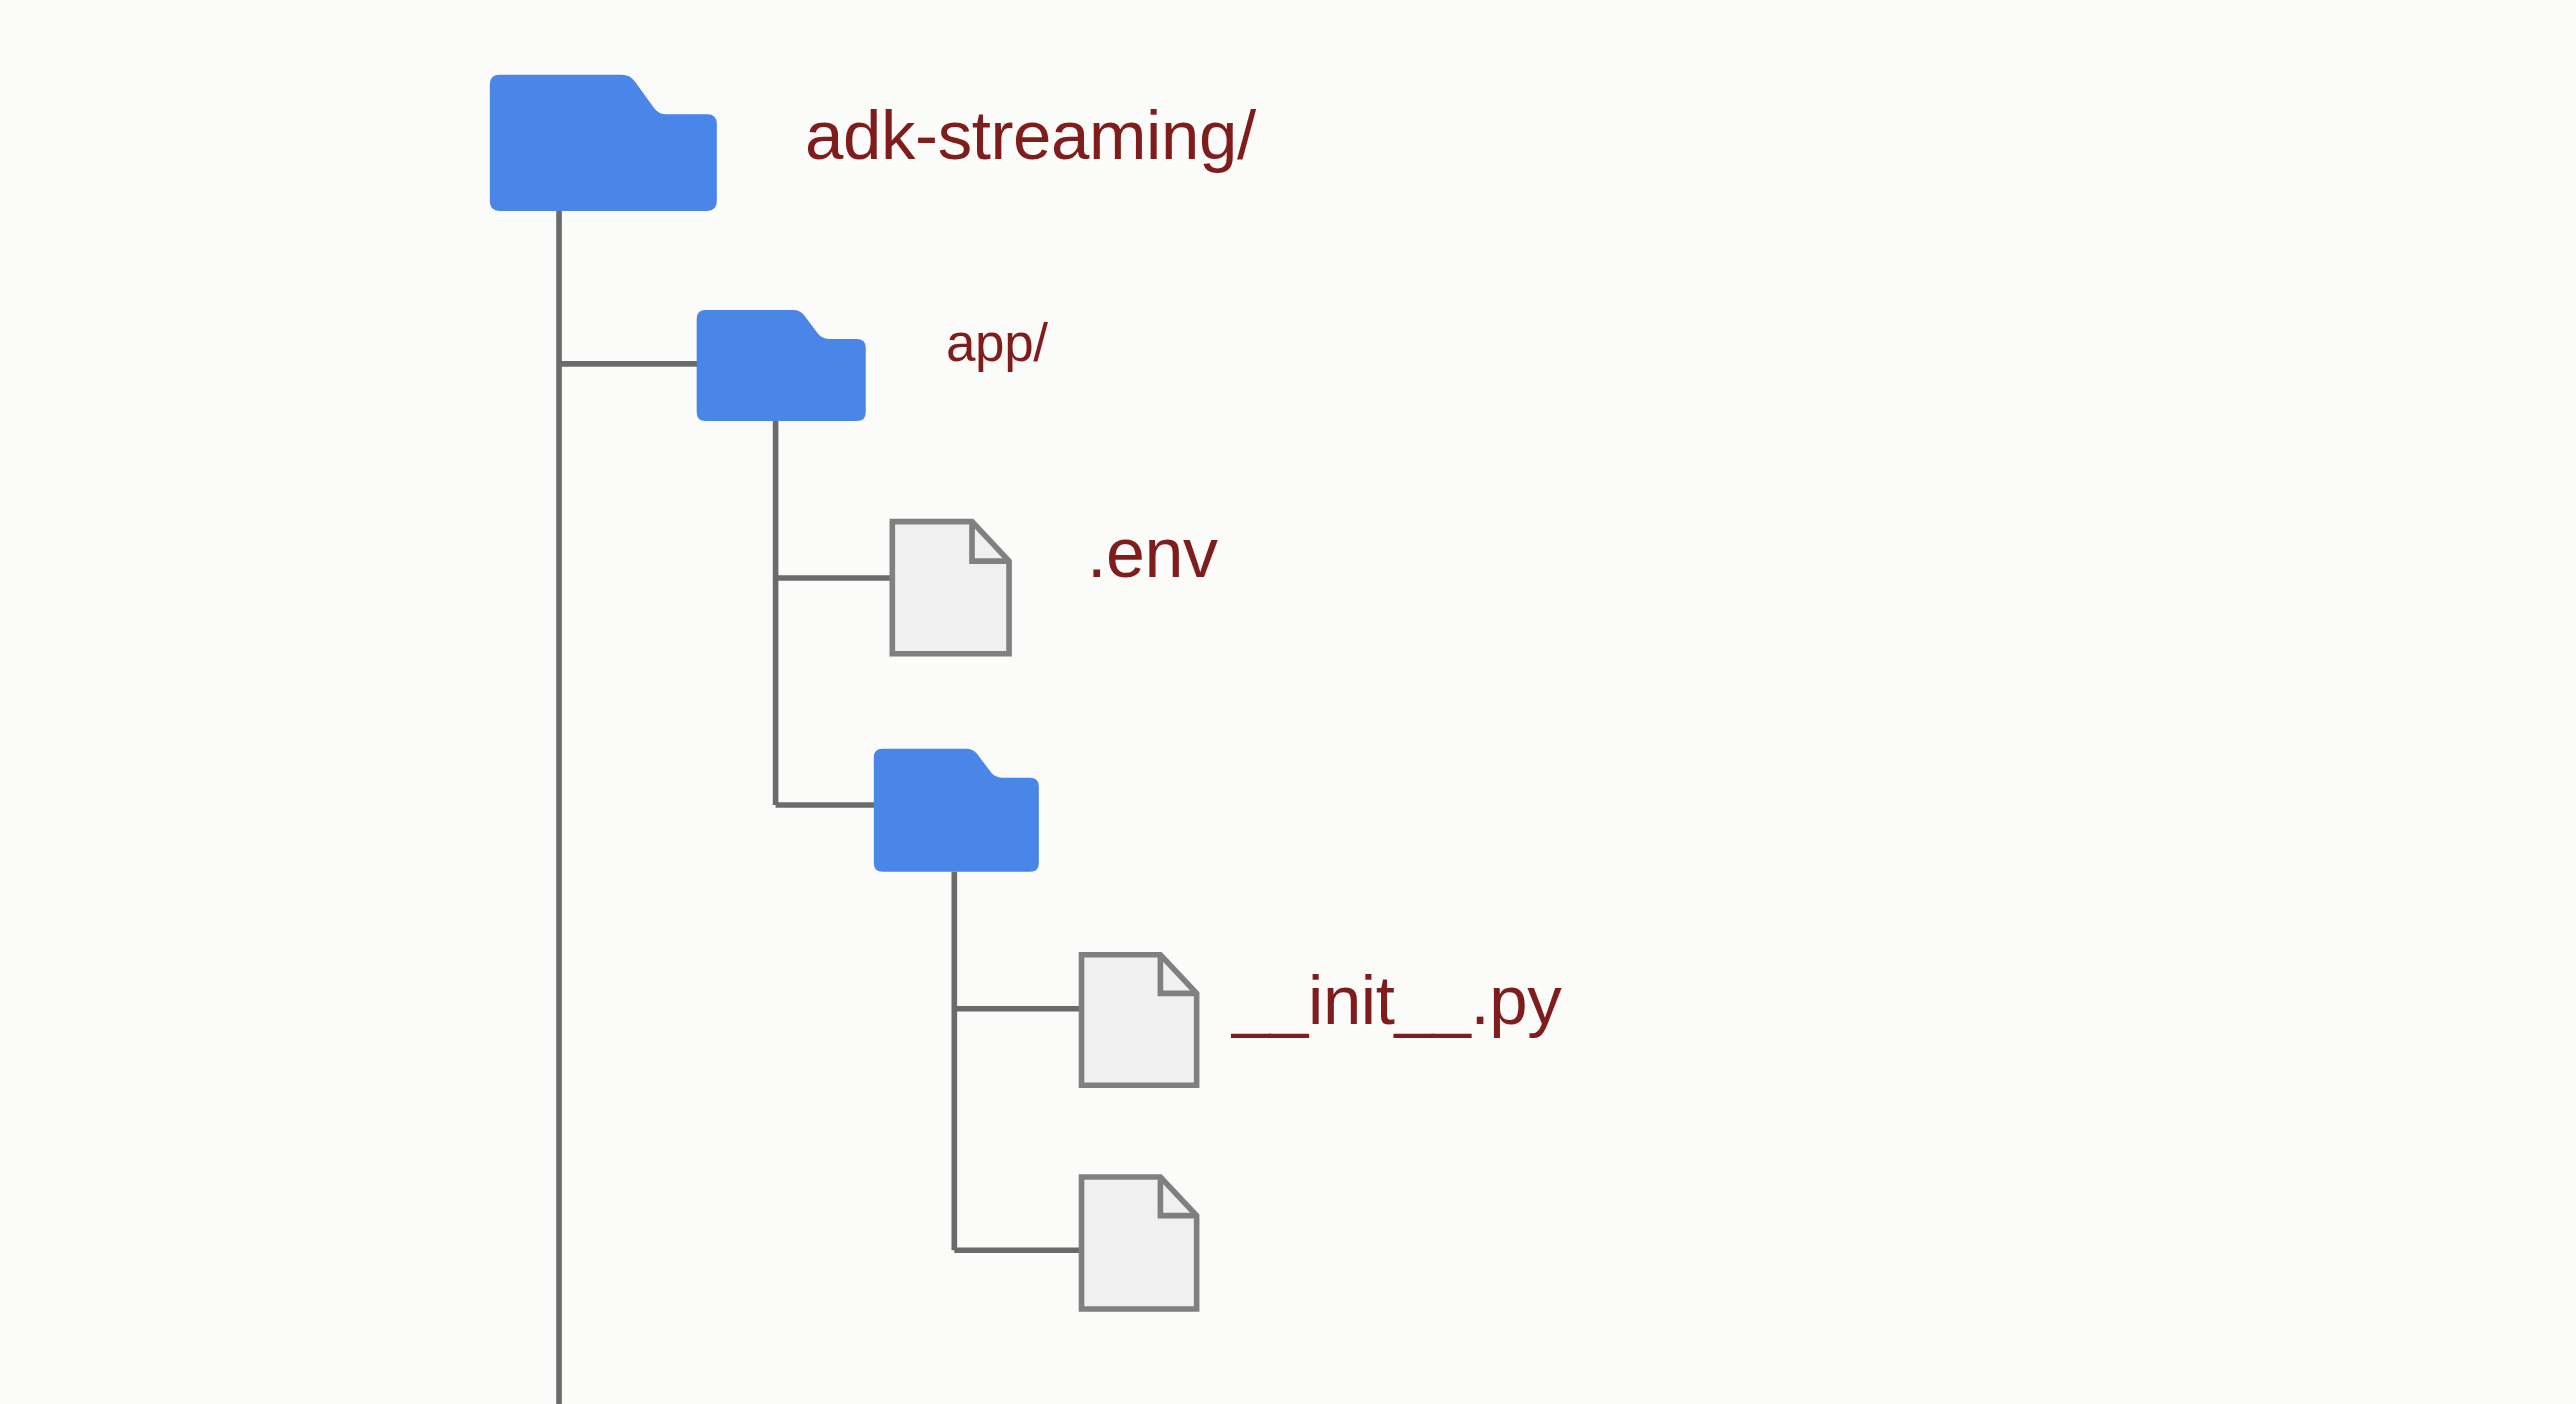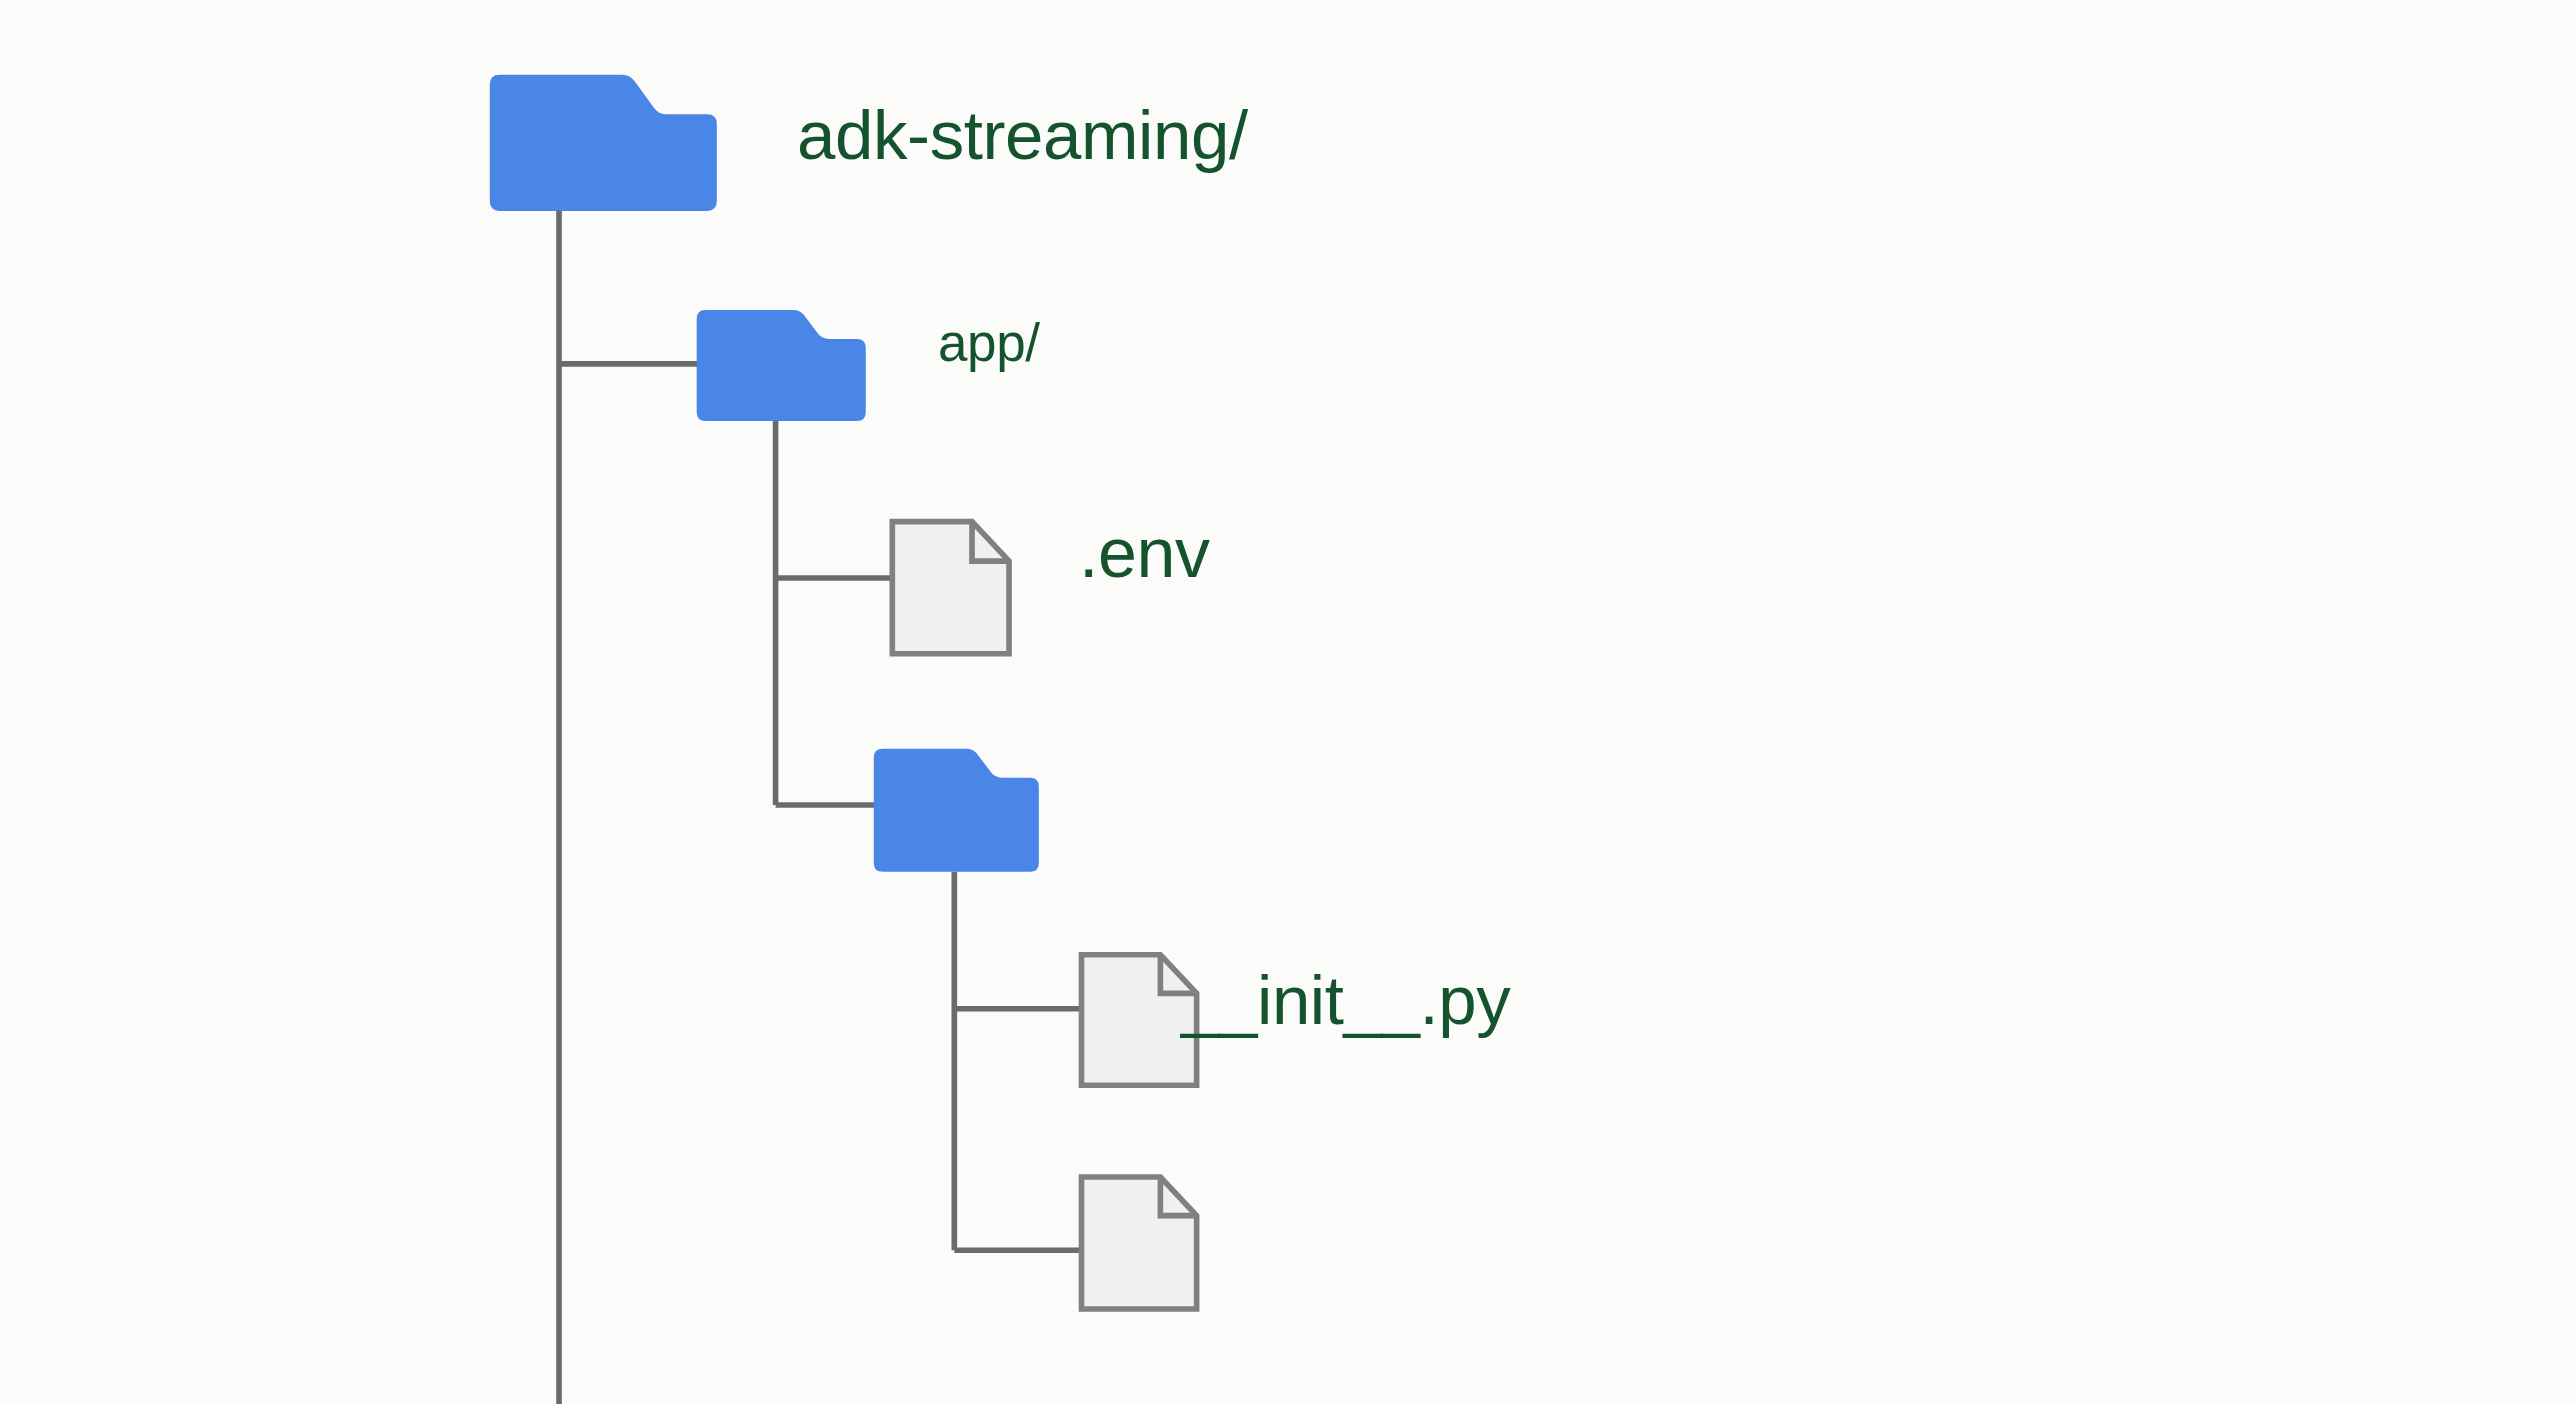--- a/index.html
+++ b/index.html
@@ -20,32 +20,33 @@
   }
   #tree-svg {
     position: absolute;
     left: 0;
     top: 0;
     width: 2576px;
     height: 1404px;
   }
   .node-label {
     position: absolute;
-    color: #14532d;
+    color: #7f1d1d;
     font-family: "Liberation Sans", sans-serif;
     font-weight: 400;
     white-space: nowrap;
     letter-spacing: -0.4px;
     line-height: 1;
+    margin-left: 8px;
   }
   .lbl-root   { left: 797px;  top: 101px;  font-size: 69px; }
   .lbl-app    { left: 938px; top: 316px;  font-size: 53px; }
   .lbl-env    { left: 1079px; top: 518px;  font-size: 70px; }
   .lbl-gsa    { left: 1087px; top: 759px;  font-size: 69px; }
-  .lbl-init   { left: 1181px; top: 966px; font-size: 69px; }
+  .lbl-init   { left: 1224px; top: 966px; font-size: 69px; }
   .lbl-agent  { left: 1224px; top: 1190px; font-size: 69px; }
 </style>
 </head>
 <body>
 
 <div id="canvas">
 
   <svg id="tree-svg" viewBox="0 0 3199 1744" xmlns="http://www.w3.org/2000/svg">
 
     <g stroke="#6b6b6b" stroke-width="7" fill="none" stroke-linecap="butt">

